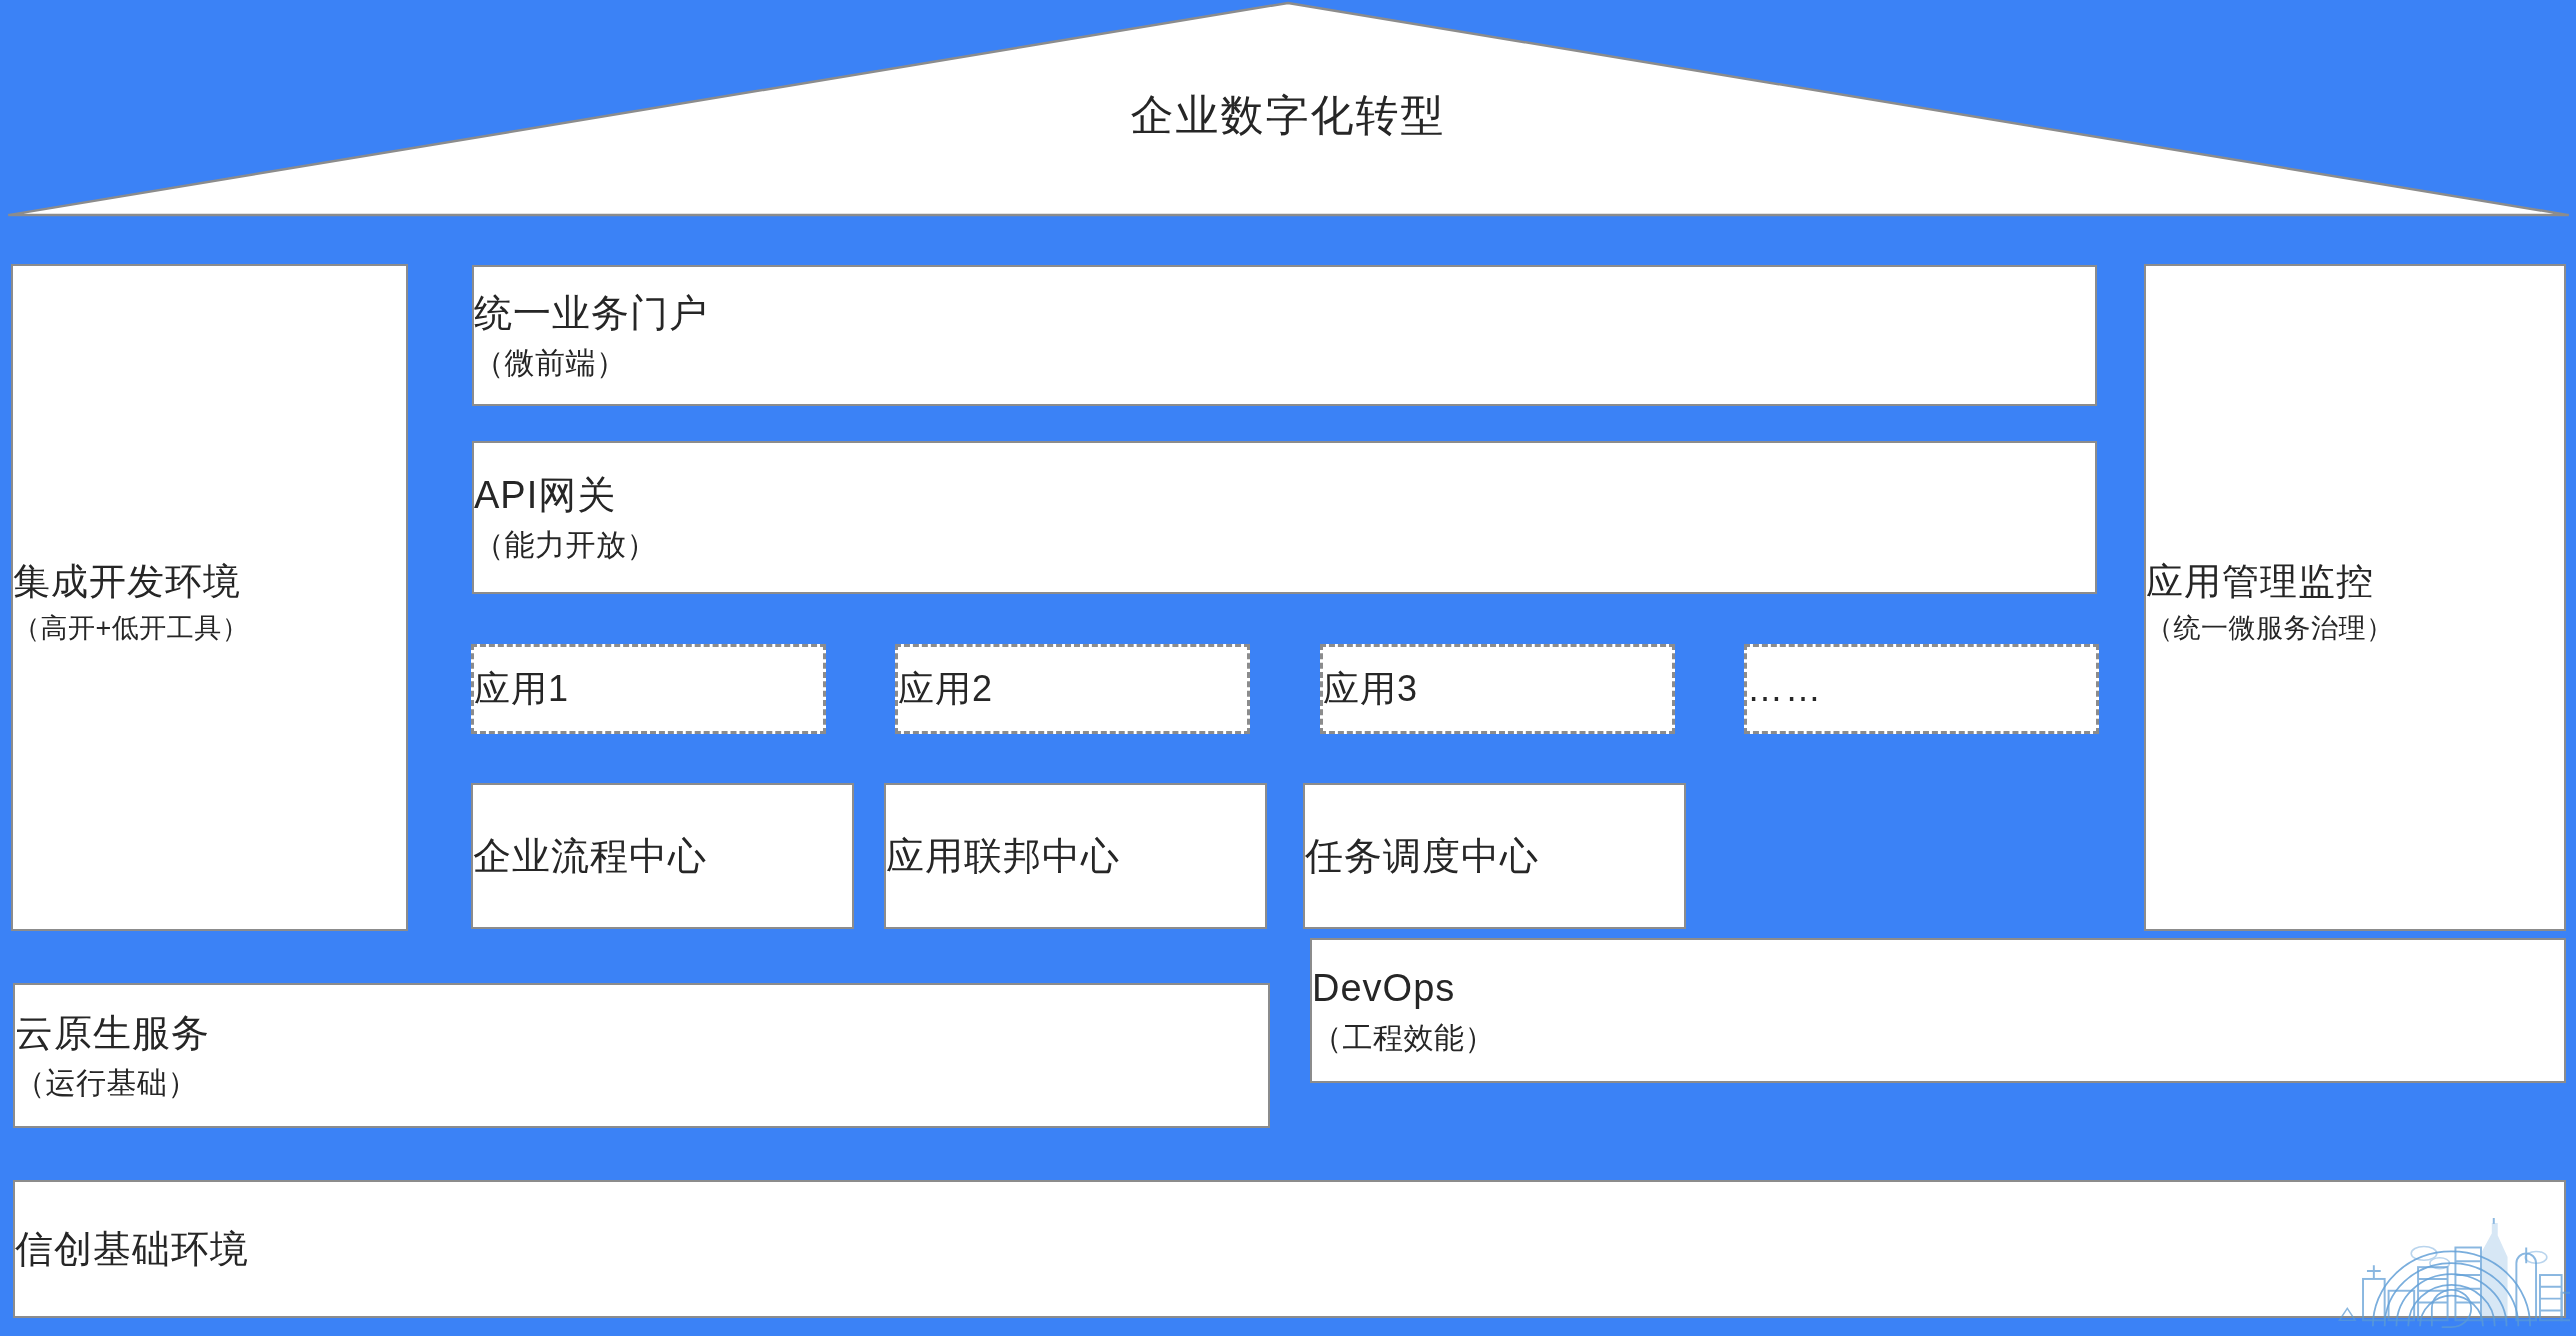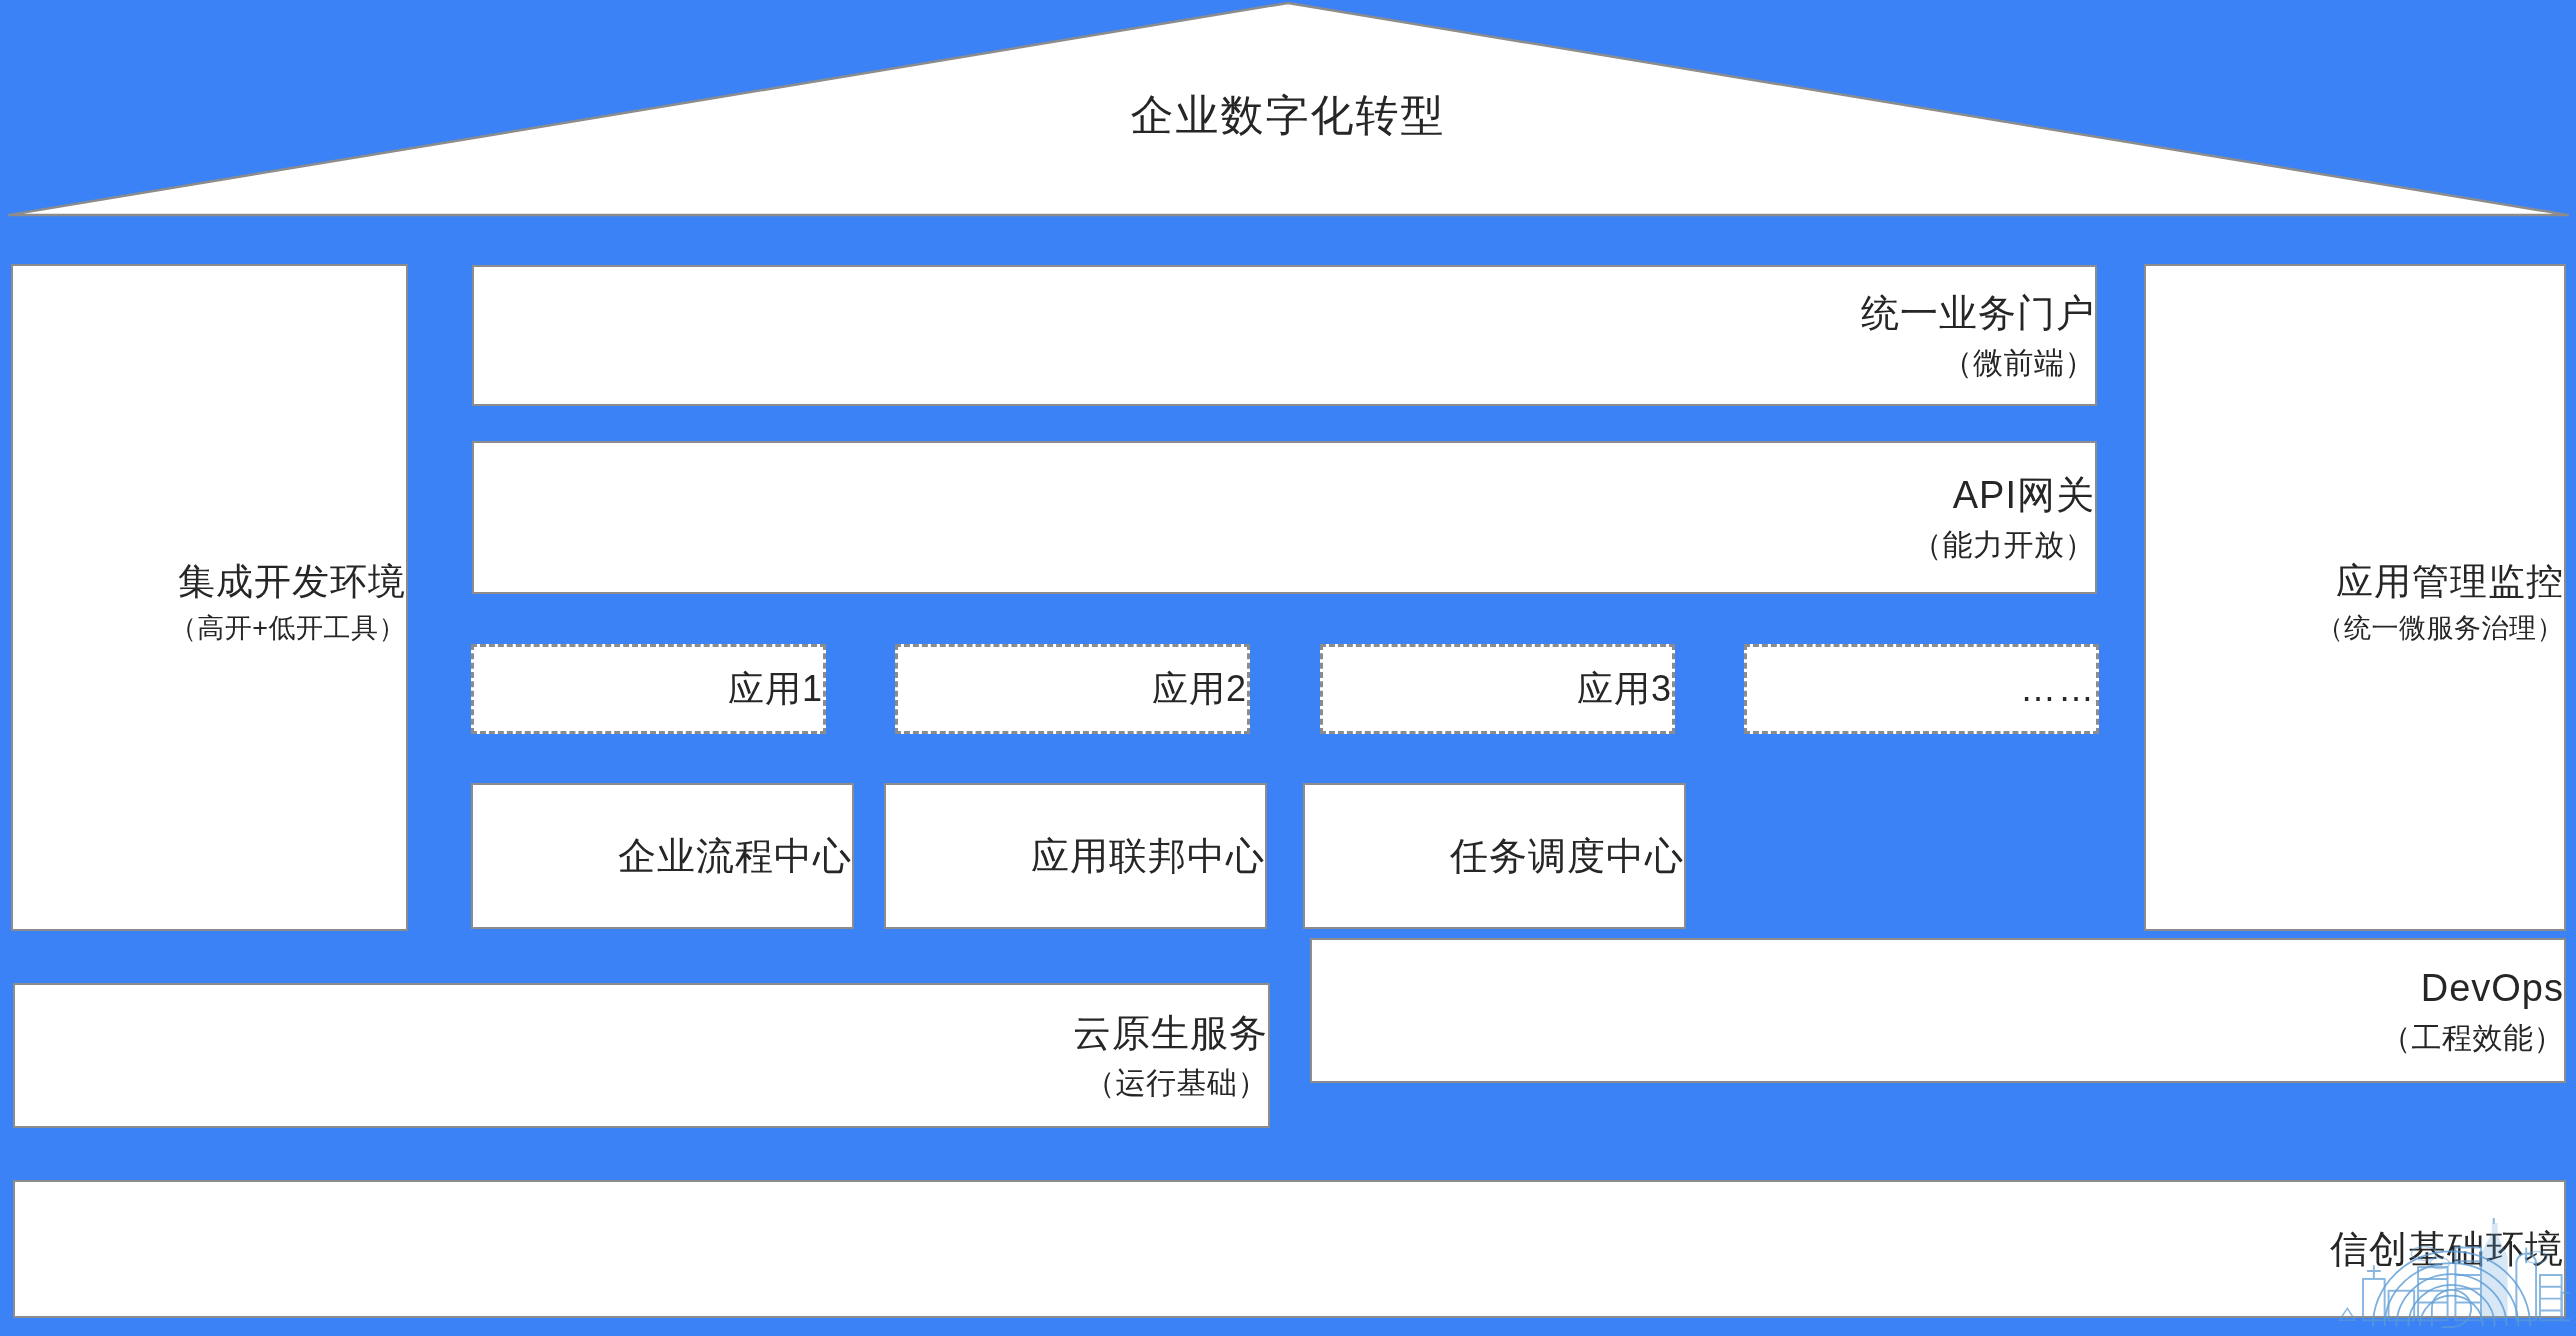--- a/index.html
+++ b/index.html
@@ -44,21 +44,21 @@
   }
 
   
   .box {
     position: absolute;
     box-sizing: border-box;
     border: 2px solid #8c8c8c;
     background: #ffffff;
     display: flex;
     flex-direction: column;
-    align-items: flex-end;
+    align-items: flex-start;
     justify-content: center;
     text-align: center;
     line-height: 1.34;
   }
   .box.dashed {
     border: 3px dashed #8c8c8c;
   }
   .title-main {
     font-size: 38px;
     font-weight: 400;

